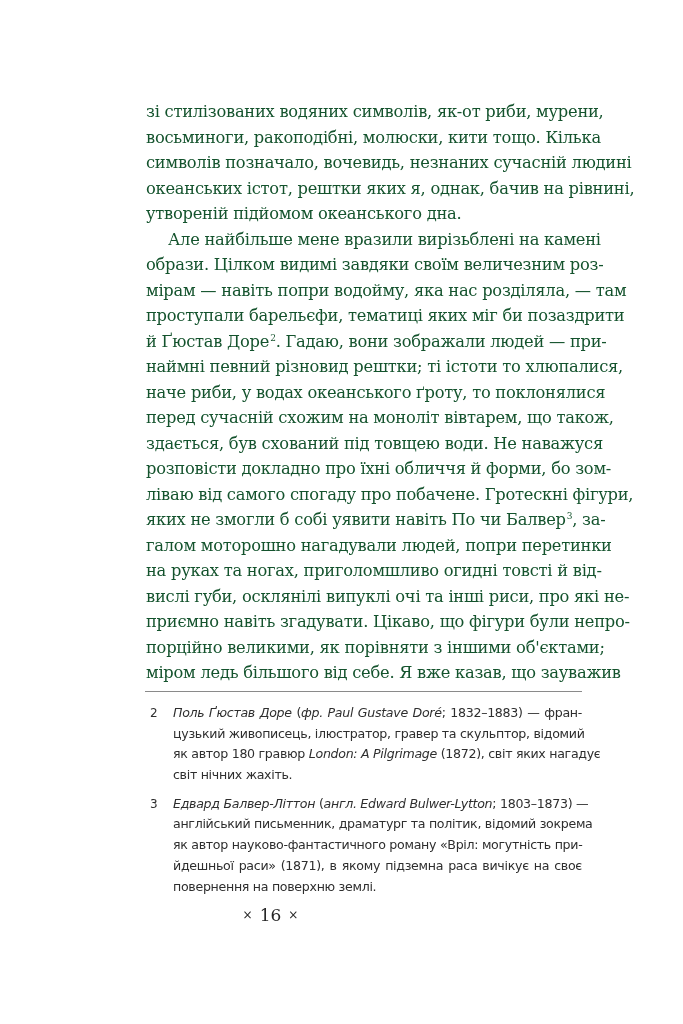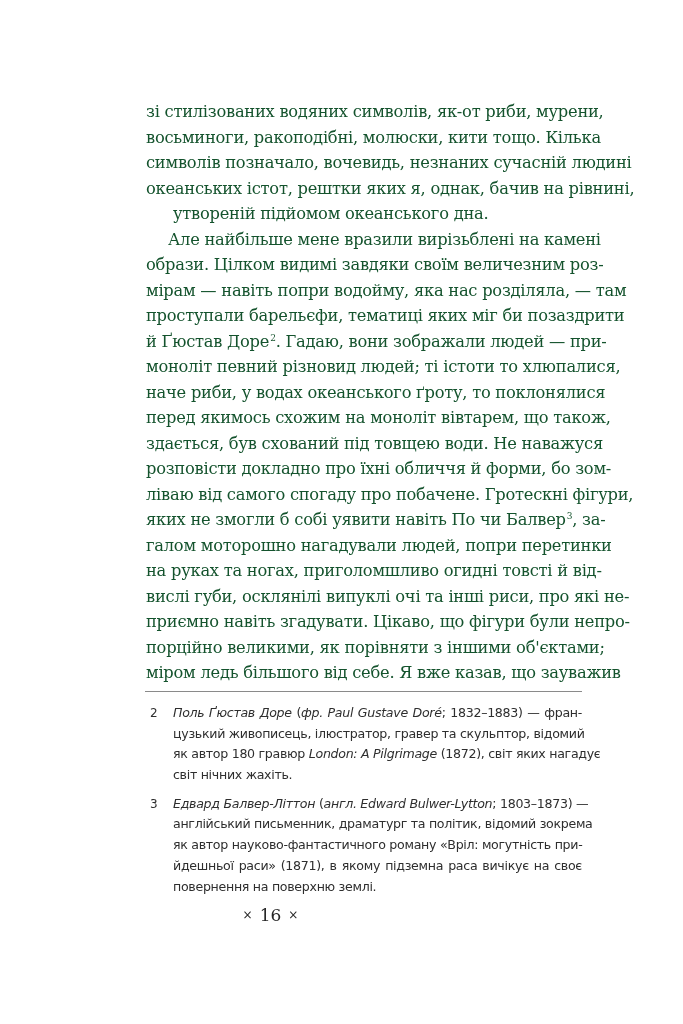--- a/index.html
+++ b/index.html
@@ -34,21 +34,20 @@
     }
     .line {
       display: block;
       white-space: nowrap;
       text-align: justify;
       text-align-last: justify;
       height: 25.5px;
     }
     .line.last {
       text-align-last: left;
-      margin-left: 27px;
     }
     .line.indent {
       padding-left: 22px;
     }
     sup.fnref {
       font-size: 9px;
       line-height: 0;
       vertical-align: 6px;
       margin-left: 1px;
     }
@@ -119,23 +118,23 @@
     <span class="line">зі стилізованих водяних символів, як-от риби, мурени,</span>
     <span class="line">восьминоги, ракоподібні, молюски, кити тощо. Кілька</span>
     <span class="line">символів позначало, вочевидь, незнаних сучасній людині</span>
     <span class="line">океанських істот, рештки яких я, однак, бачив на рівнині,</span>
     <span class="line last">утвореній підйомом океанського дна.</span>
     <span class="line indent">Але найбільше мене вразили вирізьблені на камені</span>
     <span class="line">образи. Цілком видимі завдяки своїм величезним роз-</span>
     <span class="line">мірам — навіть попри водойму, яка нас розділяла, — там</span>
     <span class="line">проступали барельєфи, тематиці яких міг би позаздрити</span>
     <span class="line"><span>й Ґюстав Доре</span><sup class="fnref">2</sup><span>. Гадаю, вони зображали людей — при-</span></span>
-    <span class="line">моноліт певний різновид людей; ті істоти то хлюпалися,</span>
+    <span class="line">наймні певний різновид рештки; ті істоти то хлюпалися,</span>
     <span class="line">наче риби, у водах океанського ґроту, то поклонялися</span>
-    <span class="line">перед якимось схожим на моноліт вівтарем, що також,</span>
+    <span class="line">перед сучасній схожим на моноліт вівтарем, що також,</span>
     <span class="line">здається, був схований під товщею води. Не наважуся</span>
     <span class="line">розповісти докладно про їхні обличчя й форми, бо зом-</span>
     <span class="line">ліваю від самого спогаду про побачене. Гротескні фігури,</span>
     <span class="line"><span>яких не змогли б собі уявити навіть По чи Балвер</span><sup class="fnref">3</sup><span>, за-</span></span>
     <span class="line">галом моторошно нагадували людей, попри перетинки</span>
     <span class="line">на руках та ногах, приголомшливо огидні товсті й від-</span>
     <span class="line">вислі губи, осклянілі випуклі очі та інші риси, про які не-</span>
     <span class="line">приємно навіть згадувати. Цікаво, що фігури були непро-</span>
     <span class="line">порційно великими, як порівняти з іншими об'єктами;</span>
     <span class="line">міром ледь більшого від себе. Я вже казав, що зауважив</span>

